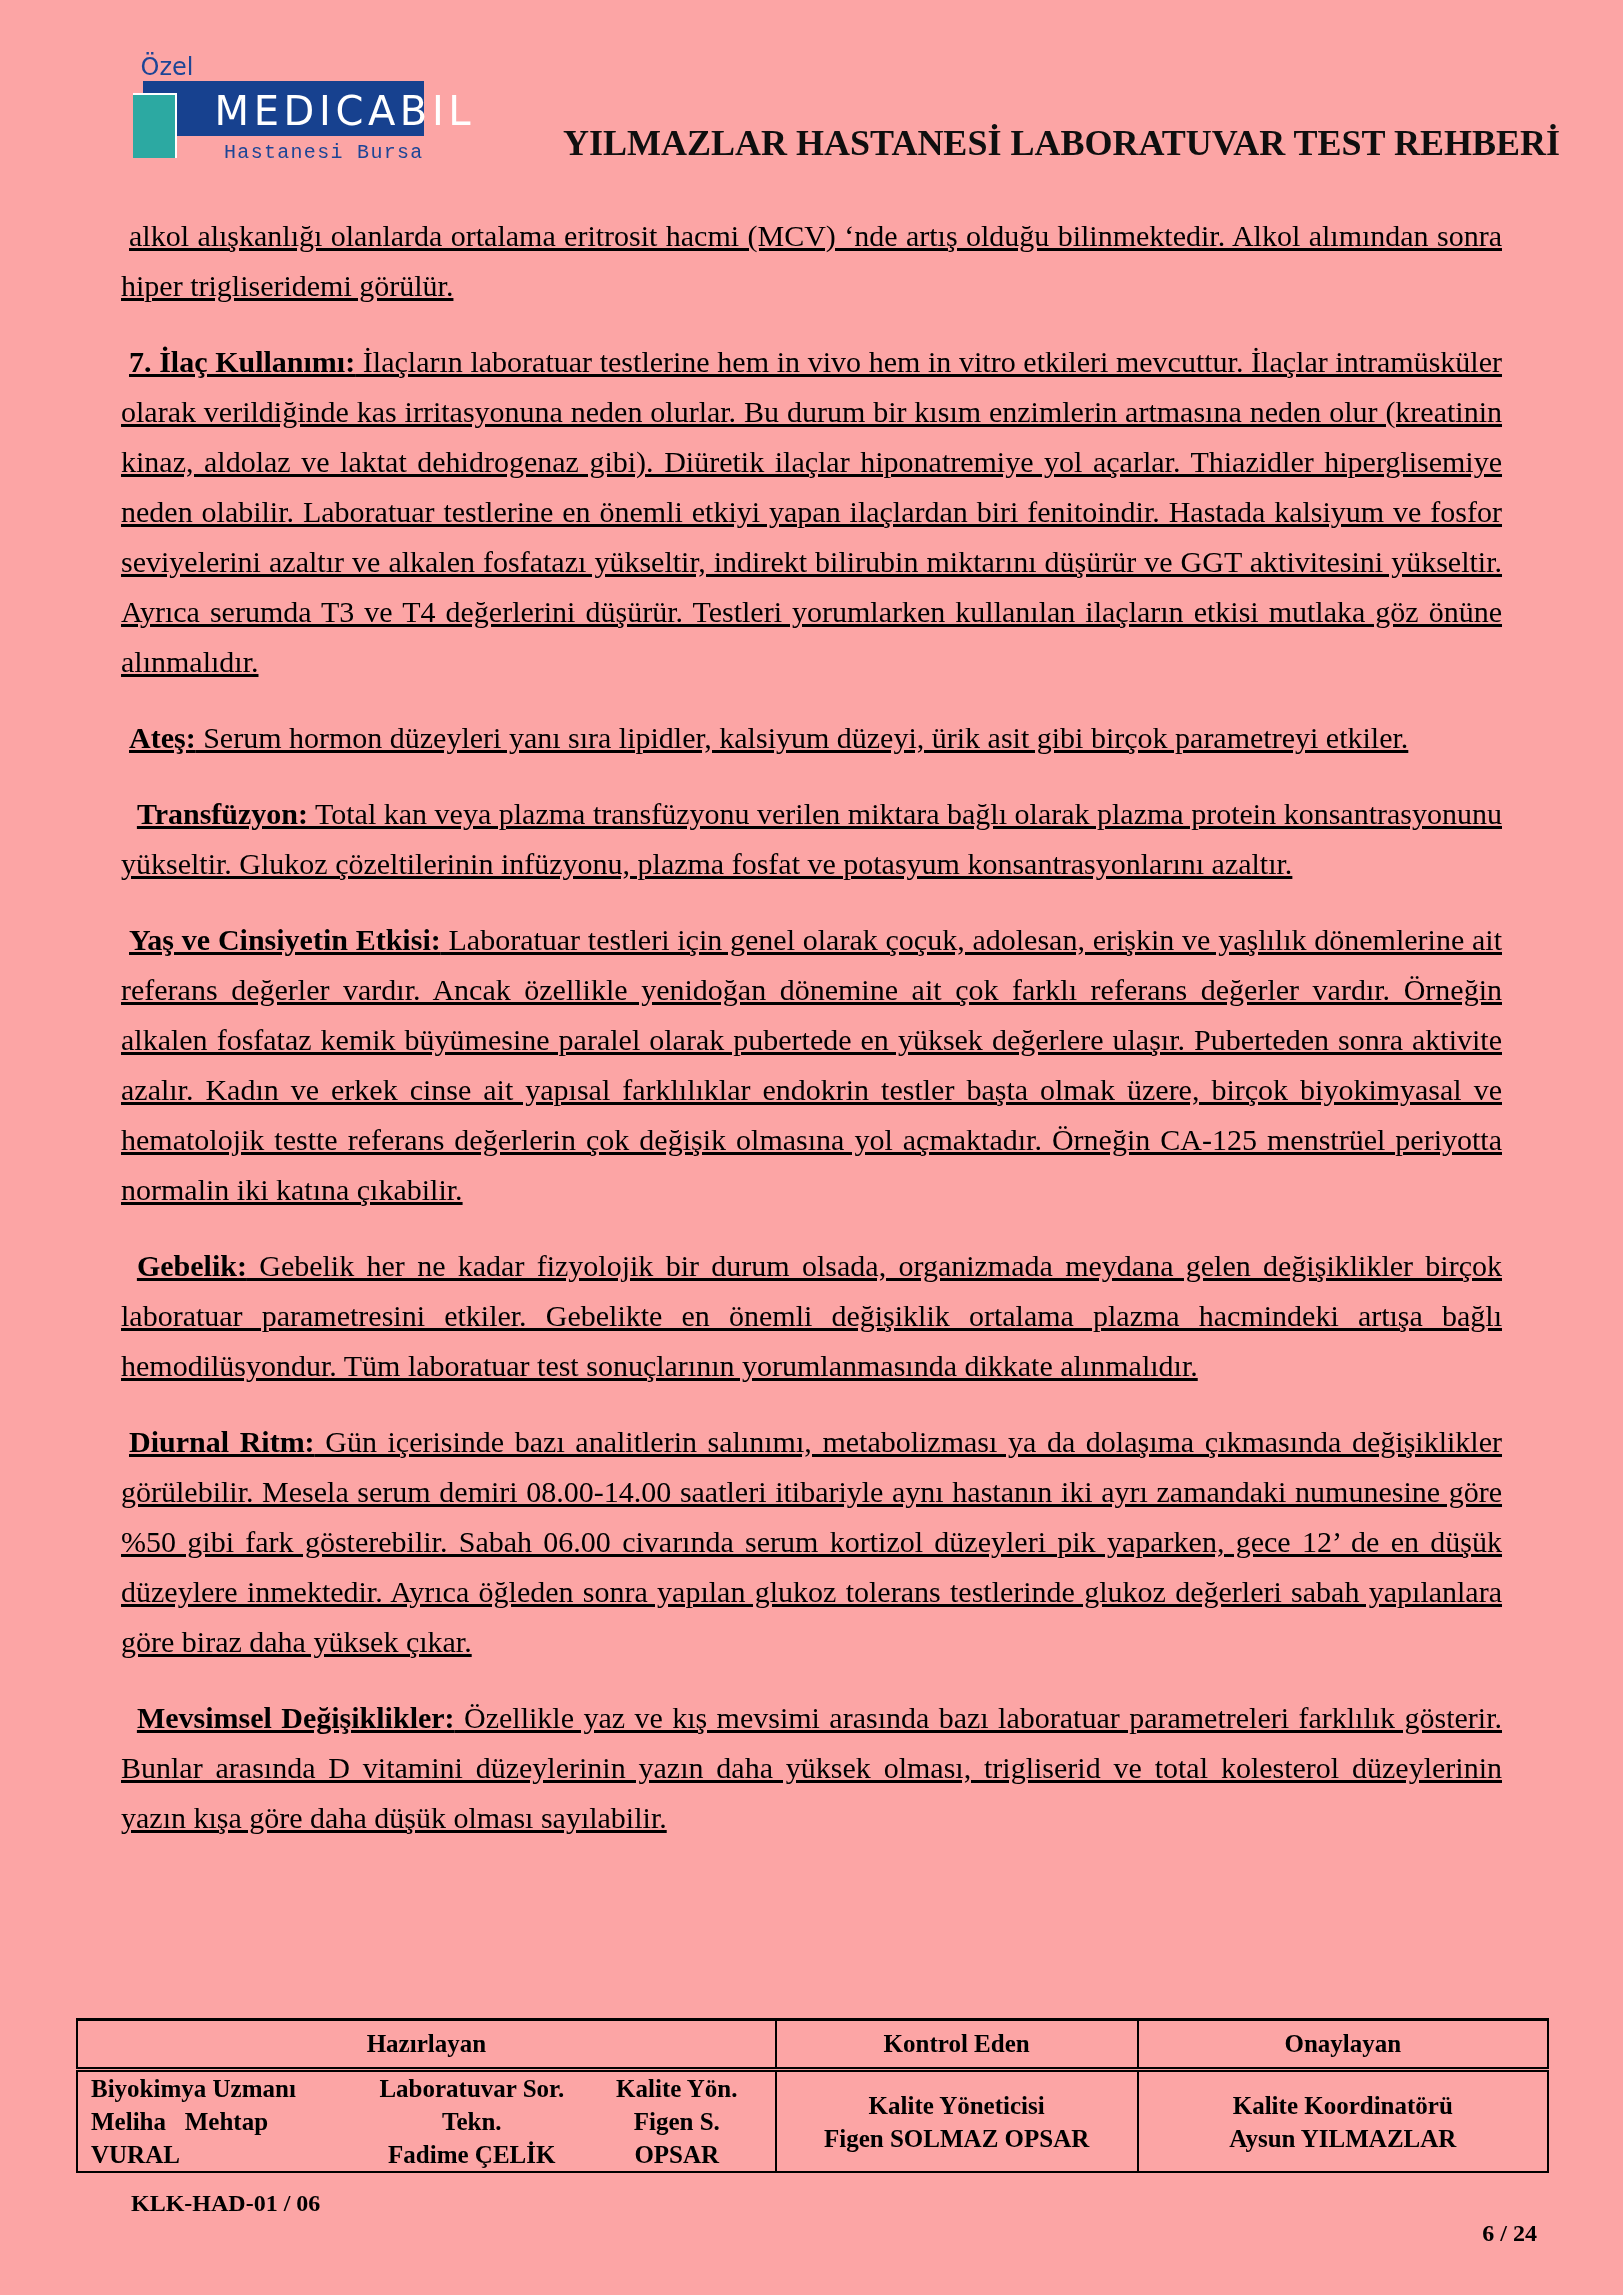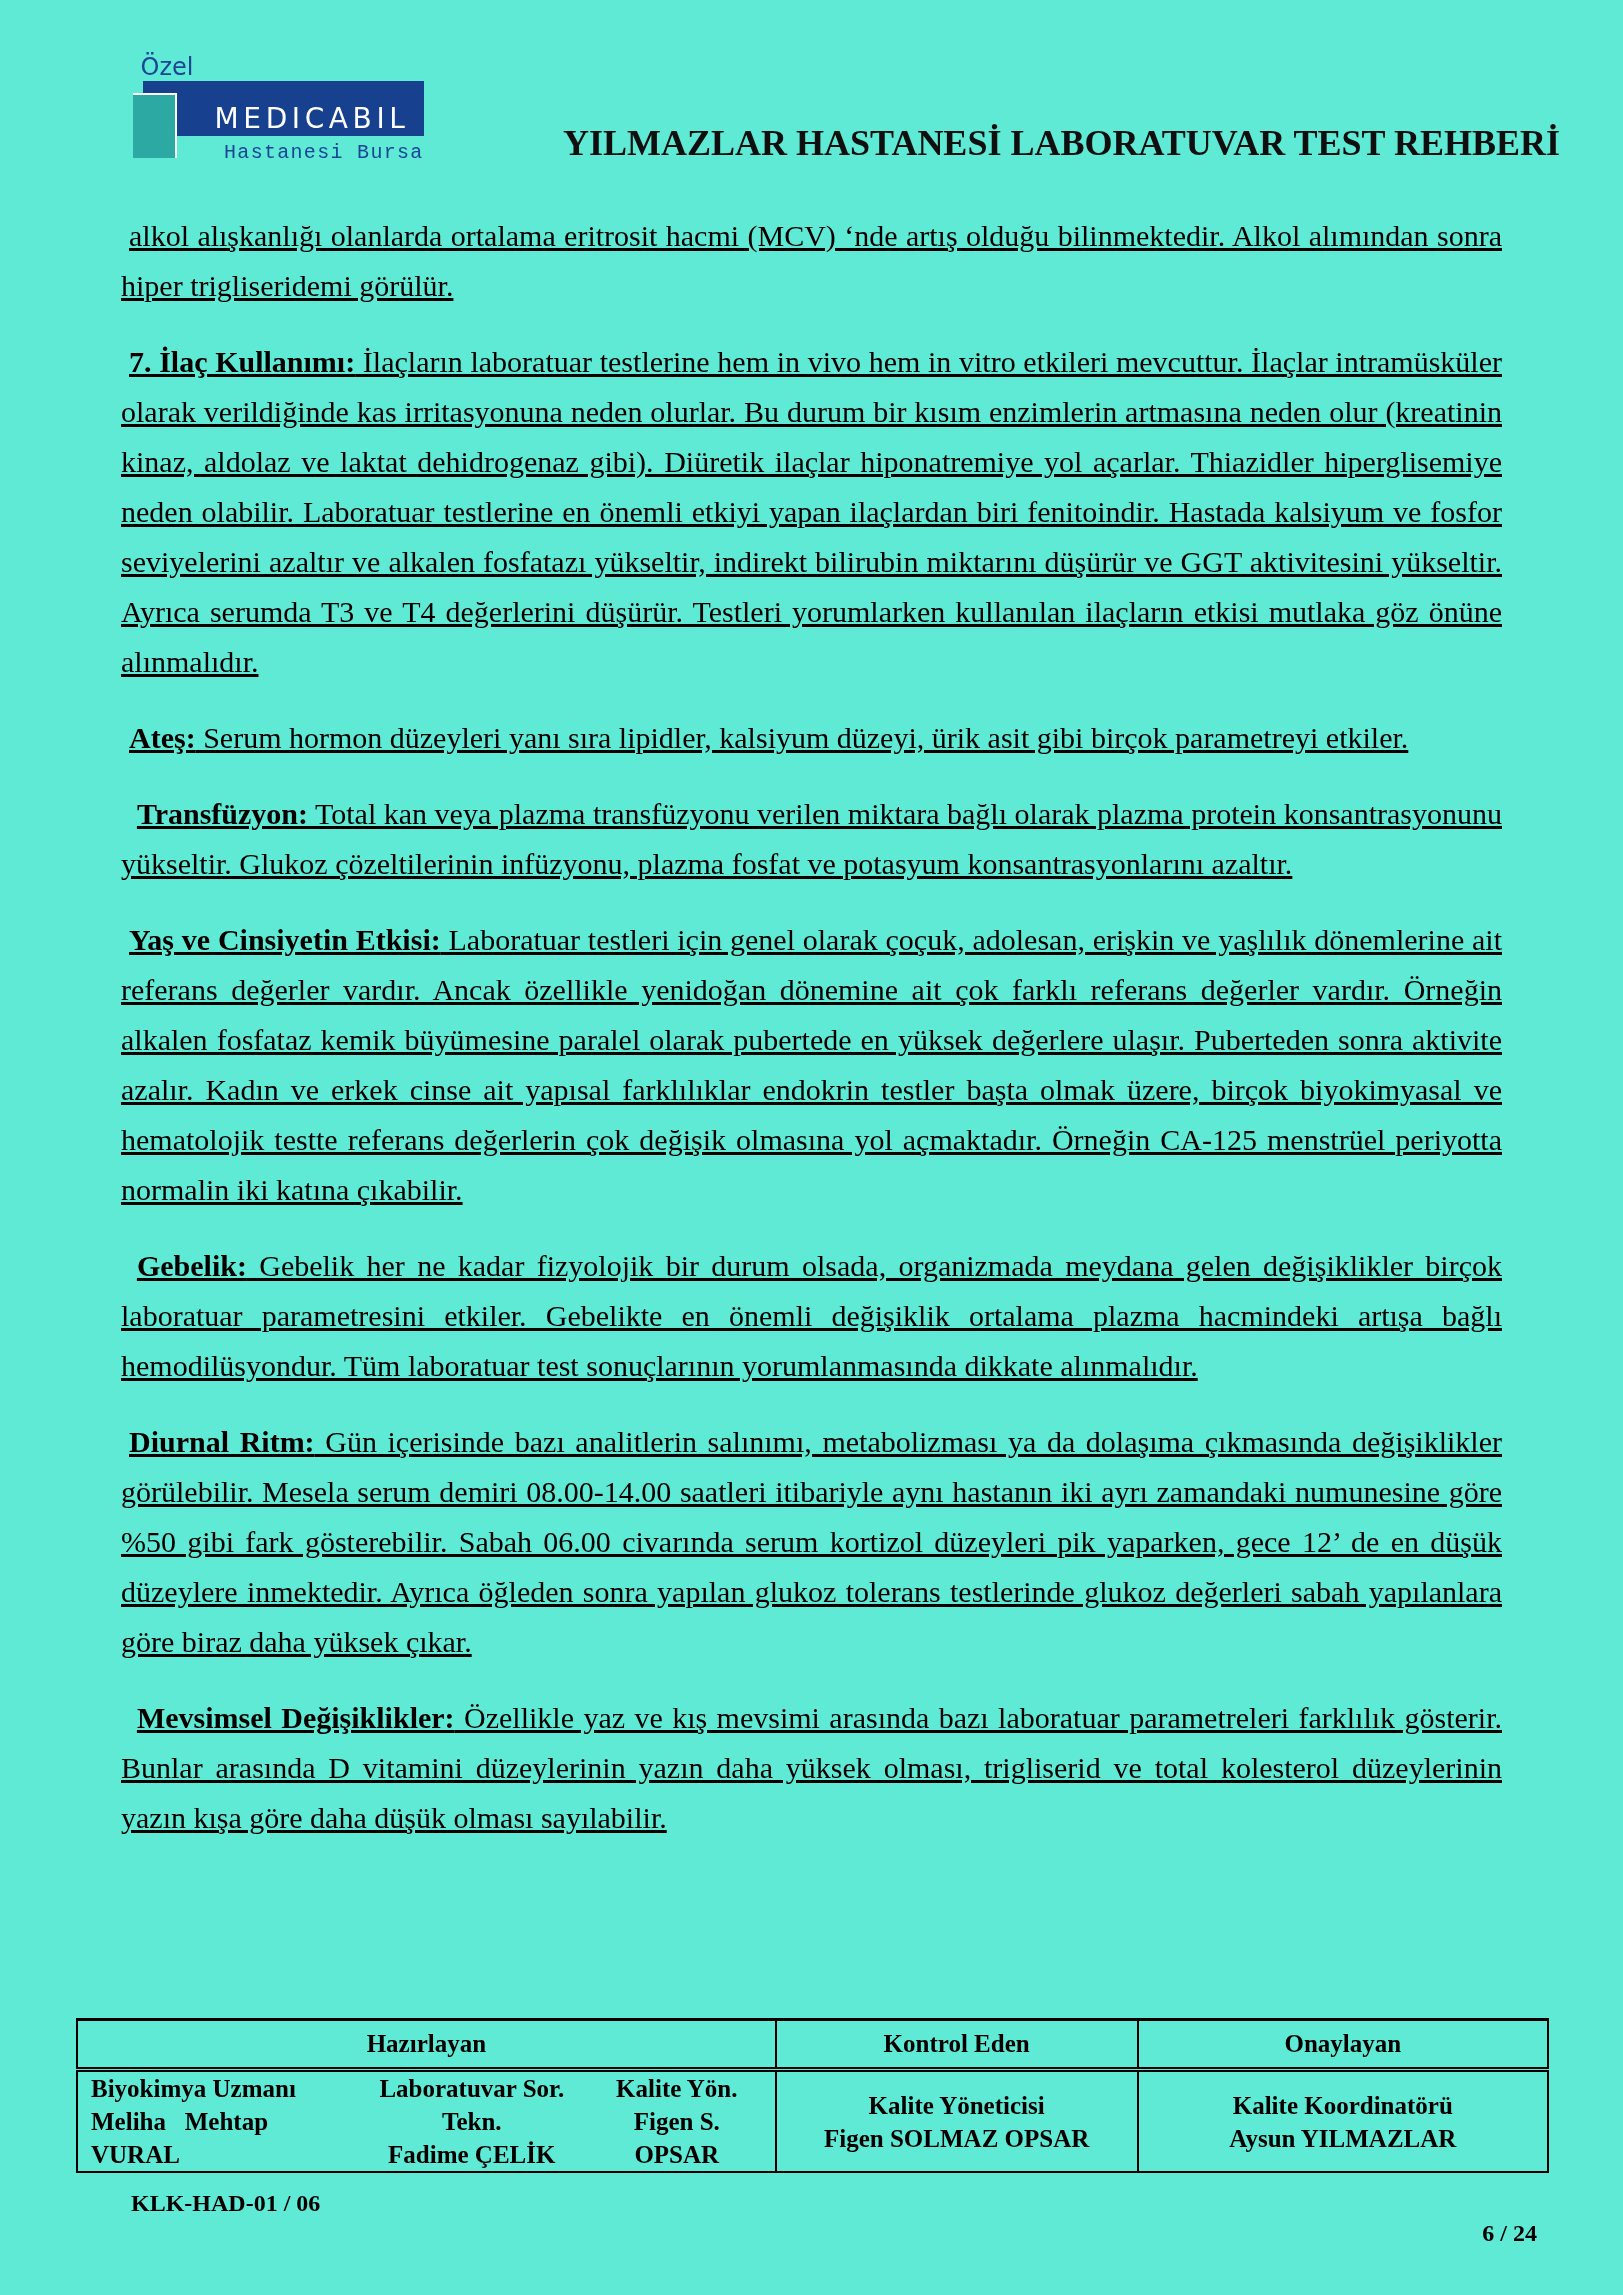--- a/index.html
+++ b/index.html
@@ -1,34 +1,34 @@
 <!DOCTYPE html>
 <html style="font-size:10.5px"><head>
 <meta charset="utf-8">
 <style>
   html,body { margin:0; padding:0; background:#ffffff; }
   body {
     width:1623px; height:2295px; position:relative;
     font-family:"Liberation Serif", serif; color:#000;
   }
-  .page { position:absolute; inset:0; background:#5eead4;padding-left:13px; }
+  .page { position:absolute; inset:0; background:#fca5a5;padding-left:13px; }
 
   
   .logo { position:absolute; left:121px; top:56px; width:373px; height:118px; }
   .logo-ozel {
     position:absolute; left:19.6px; top:-2.6px;
     font-family:"DejaVu Sans", sans-serif; font-size:24px; font-weight:500; color:#1c4596;
   }
   .logo-navy {
     position:absolute; left:21.6px; top:25px; width:281px; height:55px;
     background:#17418f; z-index:1;
   }
   .logo-brand {
-    position:absolute; left:72px; top:21px; color:#ffffff;
-    font-family:"DejaVu Sans", sans-serif; font-size:28px; font-weight:400; letter-spacing:4.6px;
+    position:absolute; left:72px; top:7px; color:#ffffff;
+    font-family:"DejaVu Sans", sans-serif; font-size:40px; font-weight:400; letter-spacing:4.6px;
     white-space:nowrap;
   }
   .logo-teal {
     position:absolute; left:11.8px; top:37px; width:42px; height:63px;
     background:#2ca9a2; z-index:2; border-top:2.6px solid #fff; border-right:2.6px solid #fff;
   }
   .logo-sub {
     position:absolute; left:21.6px; top:85px; width:281px; text-align:right;
     font-family:Liberation Mono, monospace; font-size:20px; font-weight:500;
     letter-spacing:1.3px; color:#1c4596;

